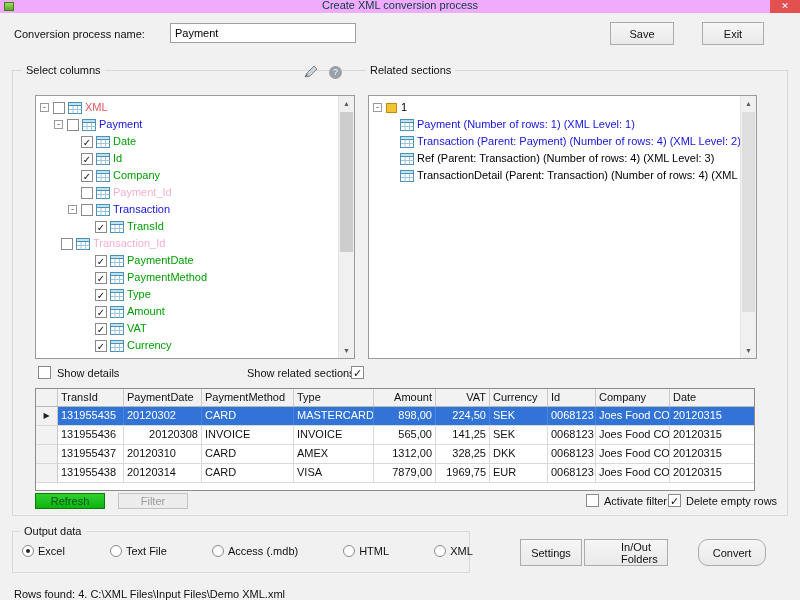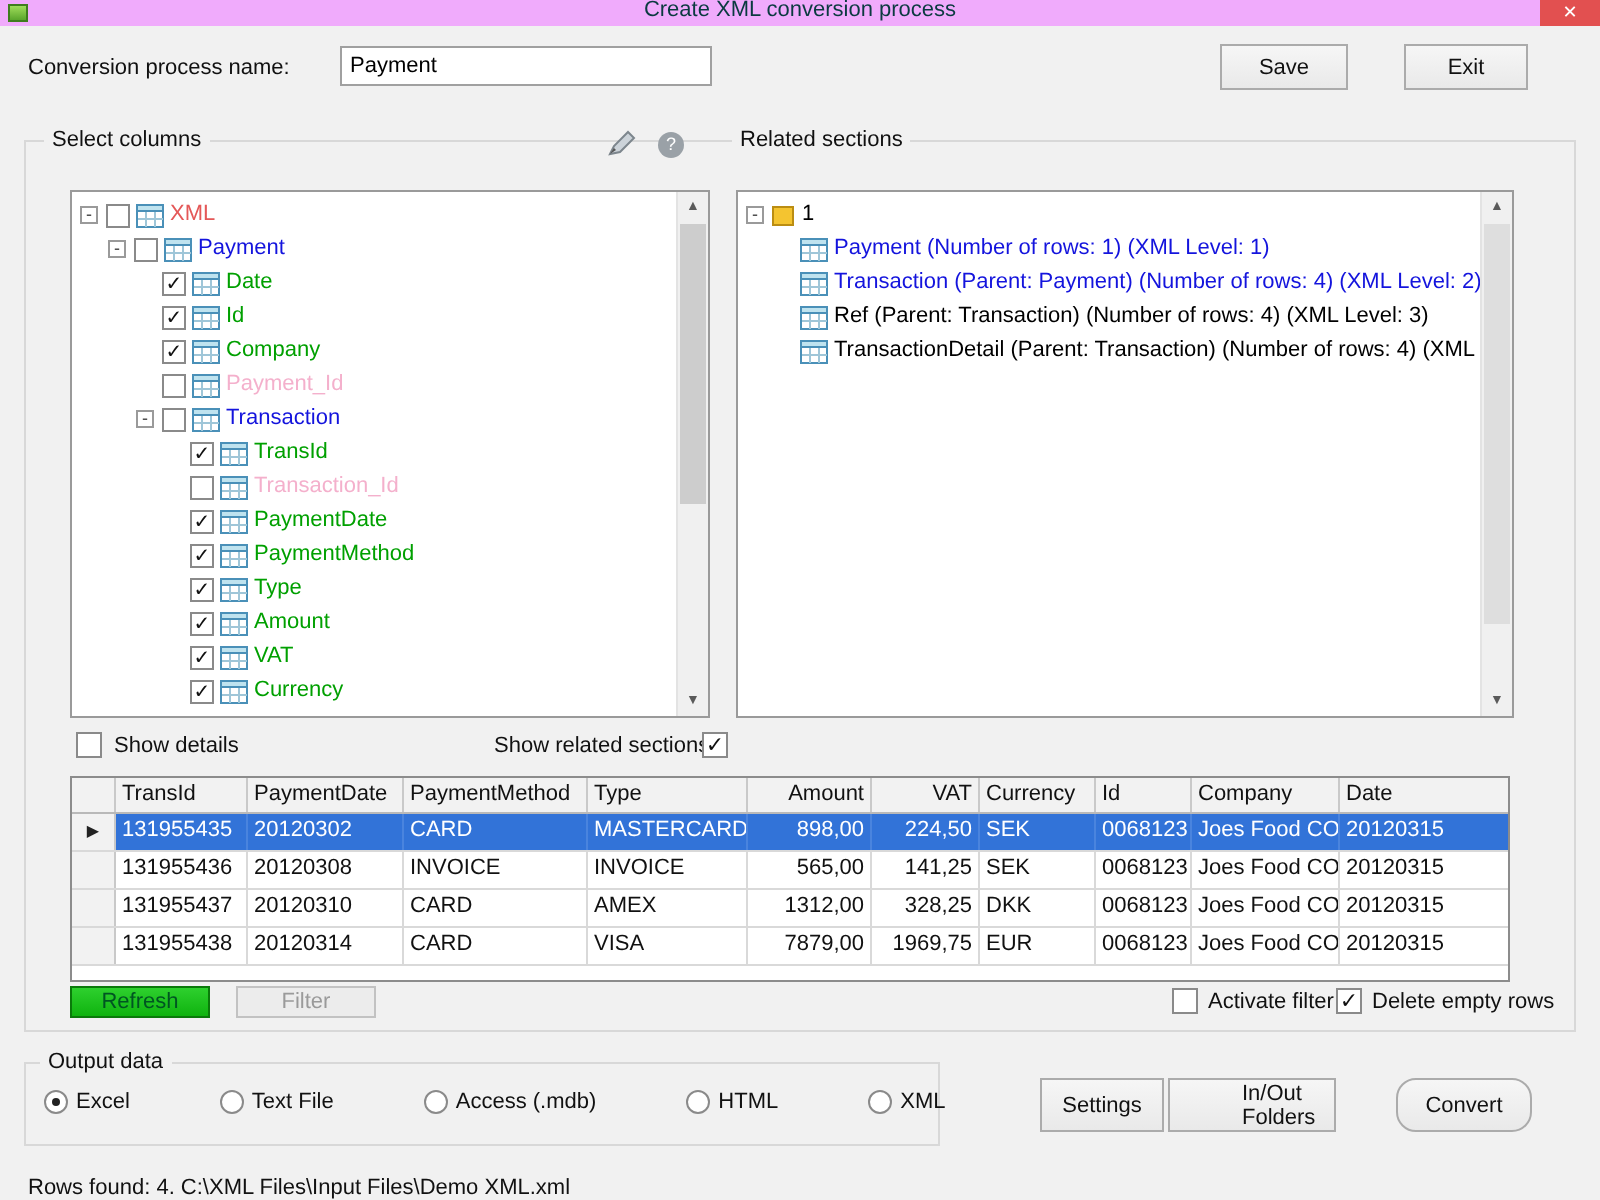--- a/index.html
+++ b/index.html
@@ -185,21 +185,21 @@
           <svg width="14" height="12" viewBox="0 0 14 12">
             <rect x="0.5" y="0.5" width="13" height="11" fill="#ffffff" stroke="#4a90b8"></rect>
             <rect x="0.5" y="0.5" width="13" height="3" fill="#bfe3ef" stroke="#4a90b8"></rect>
             <line x1="5" y1="4" x2="5" y2="11.5" stroke="#9fc6d8"></line>
             <line x1="9.5" y1="4" x2="9.5" y2="11.5" stroke="#9fc6d8"></line>
             <line x1="1" y1="7.5" x2="13.5" y2="7.5" stroke="#9fc6d8"></line>
           </svg>
         </span>
         <span class="tlabel" style="color: rgb(0, 160, 0);">TransId</span>
       </div>
-      <div class="trow" style="padding-left: 59px;">
+      <div class="trow" style="padding-left: 25px;">
         <span class="chk"></span>
         <span class="ticon">
           <svg width="14" height="12" viewBox="0 0 14 12">
             <rect x="0.5" y="0.5" width="13" height="11" fill="#ffffff" stroke="#4a90b8"></rect>
             <rect x="0.5" y="0.5" width="13" height="3" fill="#bfe3ef" stroke="#4a90b8"></rect>
             <line x1="5" y1="4" x2="5" y2="11.5" stroke="#9fc6d8"></line>
             <line x1="9.5" y1="4" x2="9.5" y2="11.5" stroke="#9fc6d8"></line>
             <line x1="1" y1="7.5" x2="13.5" y2="7.5" stroke="#9fc6d8"></line>
           </svg>
         </span>
@@ -383,21 +383,21 @@
         <div class="gcell" style="width: 62px; text-align: right;">898,00</div>
         <div class="gcell" style="width: 54px; text-align: right;">224,50</div>
         <div class="gcell" style="width: 58px;">SEK</div>
         <div class="gcell" style="width: 48px;">0068123</div>
         <div class="gcell" style="width: 74px;">Joes Food CO</div>
         <div class="gcell" style="width: 86px;">20120315</div>
       </div>
       <div class="grow">
         <div class="rowhdr"></div>
         <div class="gcell" style="width: 66px;">131955436</div>
-        <div class="gcell" style="width: 78px;">20120308</div>
+        <div class="gcell" style="width: 78px; text-align: right;">20120308</div>
         <div class="gcell" style="width: 92px;">INVOICE</div>
         <div class="gcell" style="width: 80px;">INVOICE</div>
         <div class="gcell" style="width: 62px; text-align: right;">565,00</div>
         <div class="gcell" style="width: 54px; text-align: right;">141,25</div>
         <div class="gcell" style="width: 58px;">SEK</div>
         <div class="gcell" style="width: 48px;">0068123</div>
         <div class="gcell" style="width: 74px;">Joes Food CO</div>
         <div class="gcell" style="width: 86px;">20120315</div>
       </div>
       <div class="grow">

